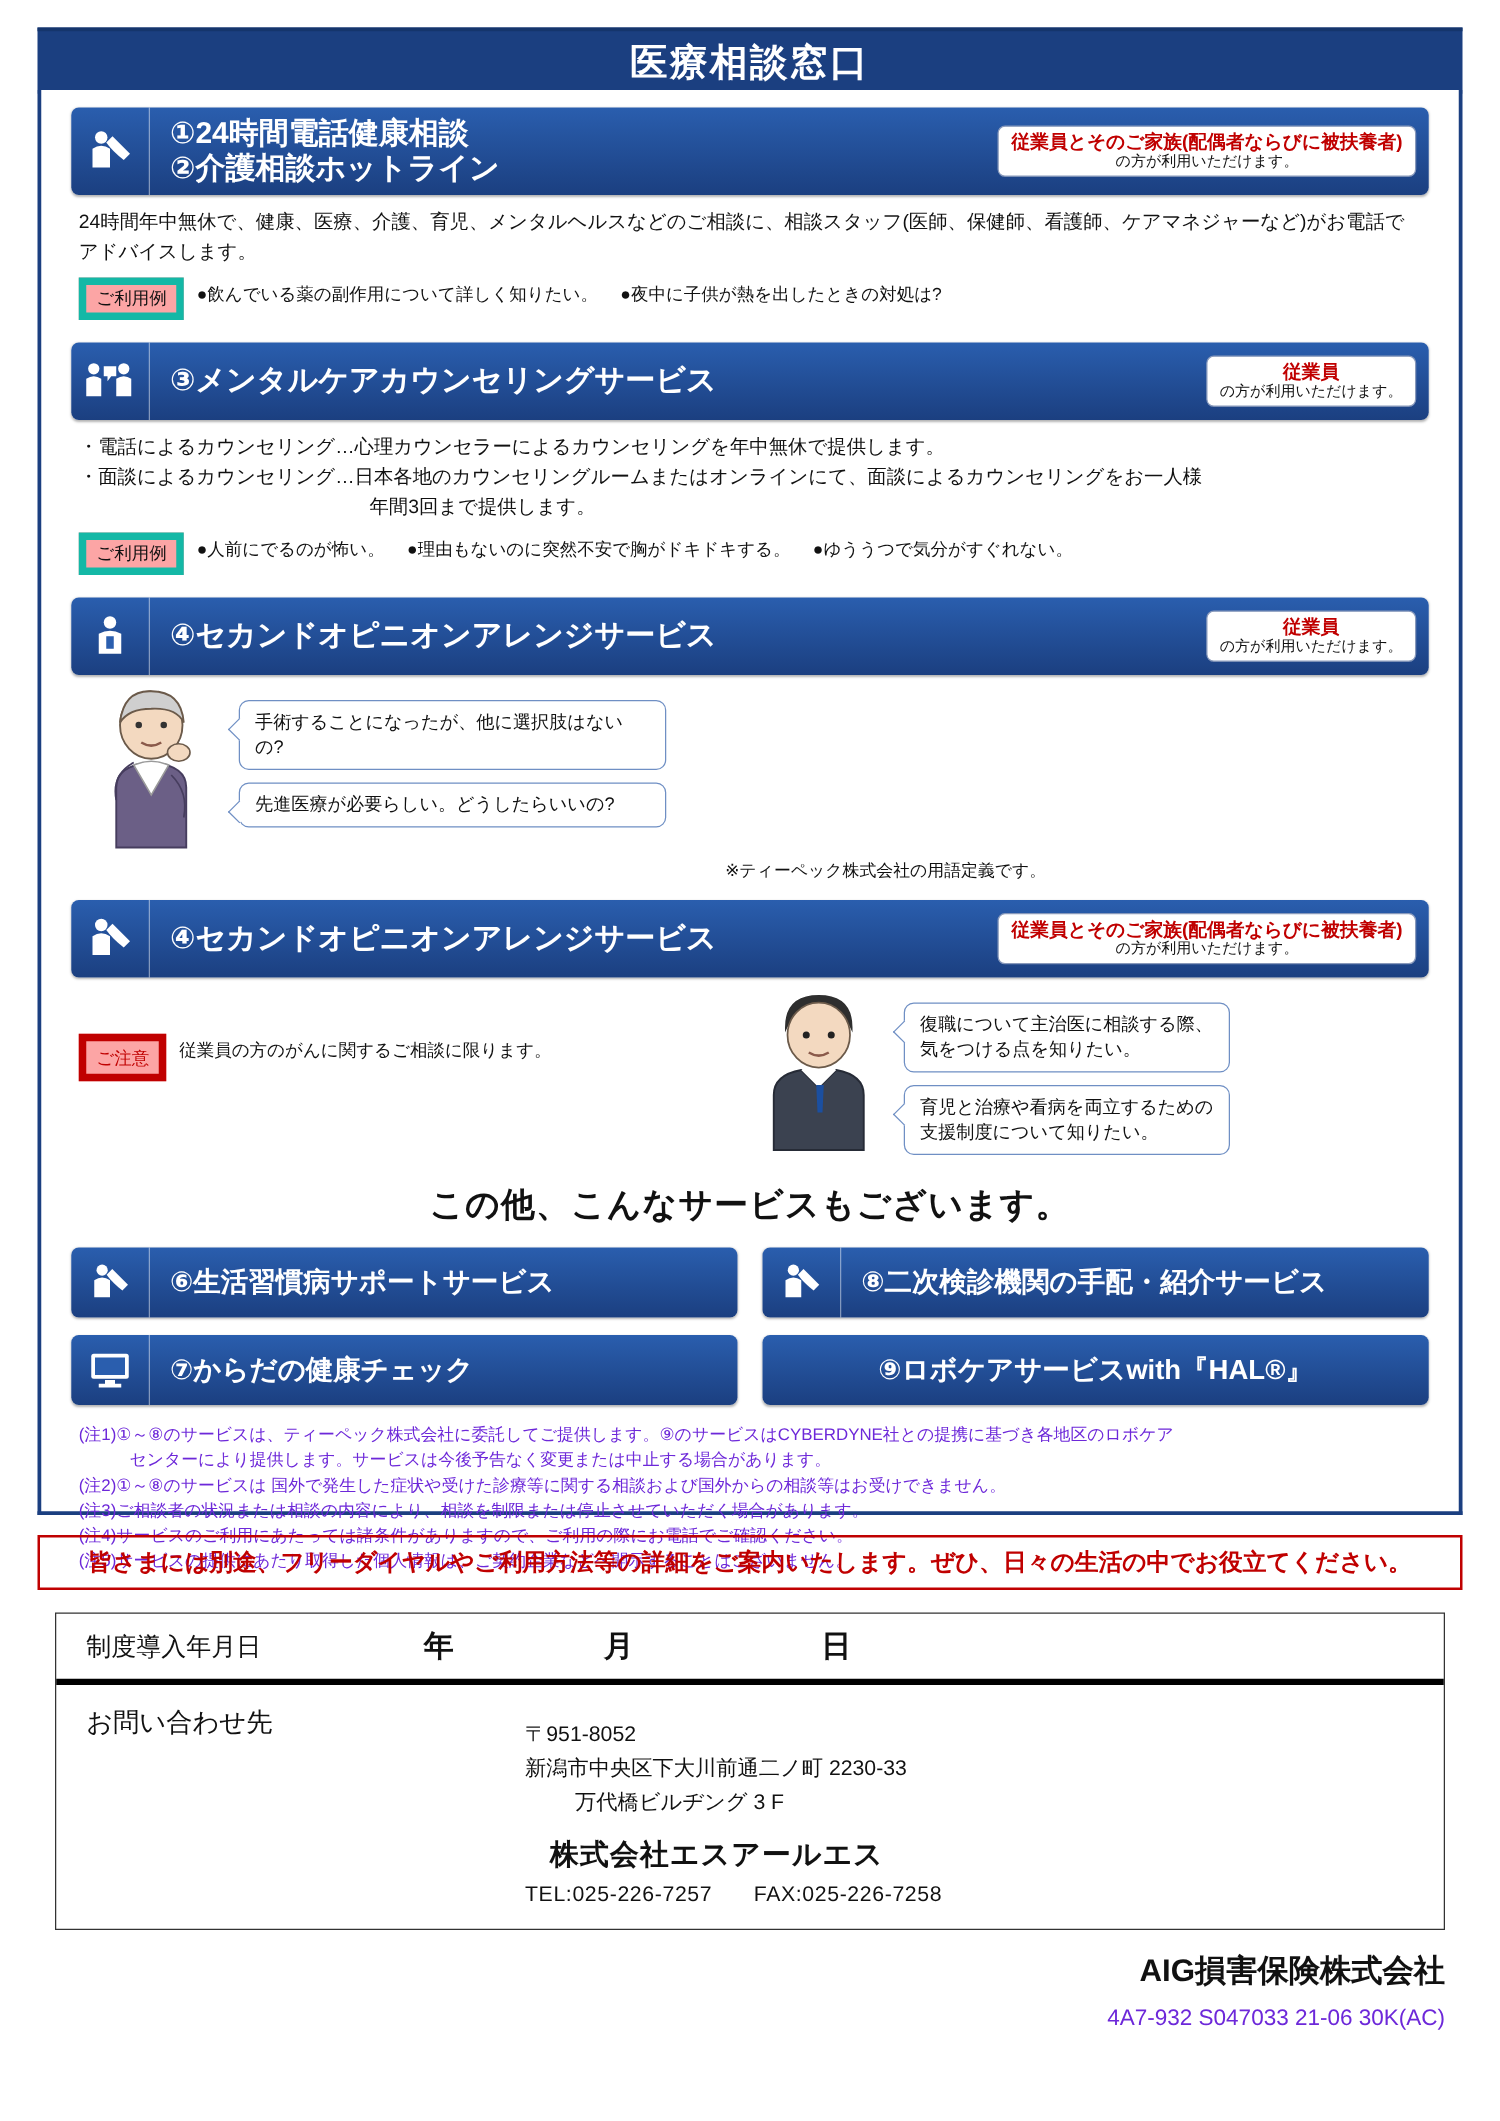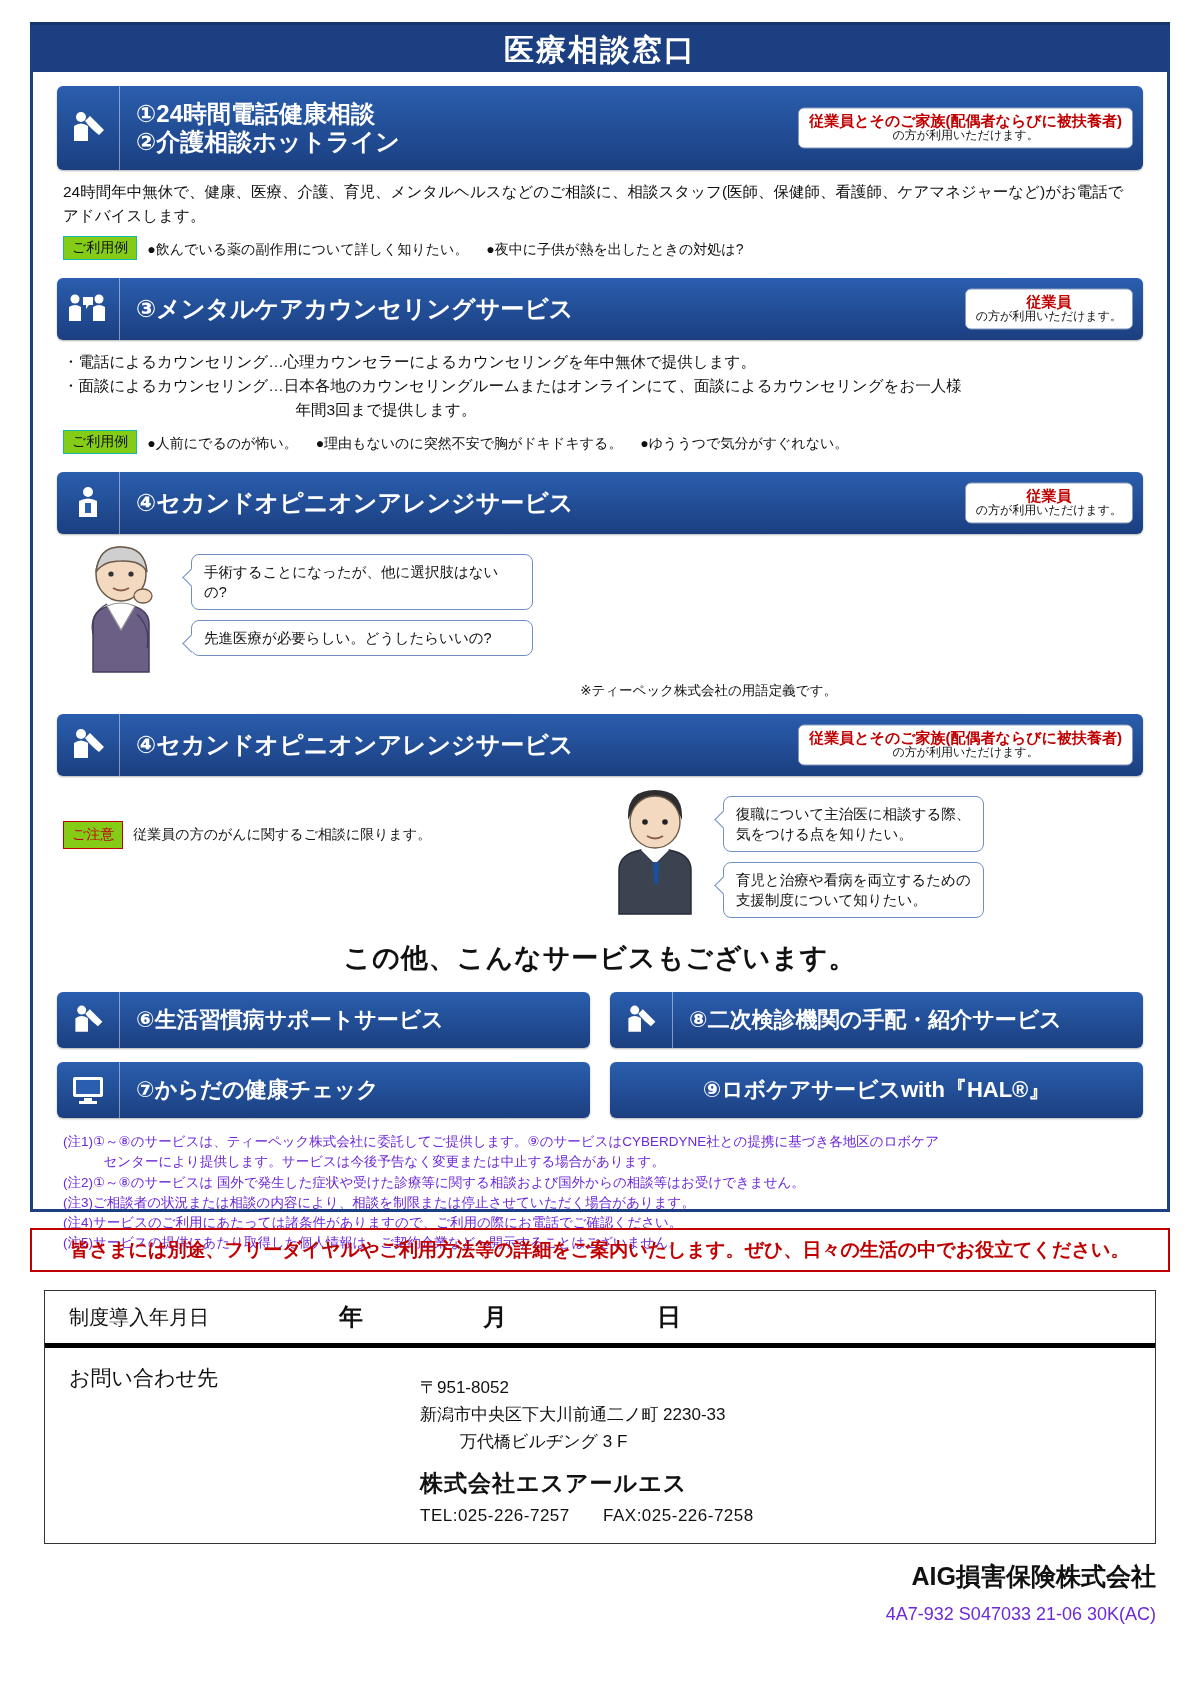--- a/index.html
+++ b/index.html
@@ -29,21 +29,21 @@
     background:#fff;
   }
 
   
   .bar{
     position:relative;margin:0 24px;height:62px;border-radius:6px;
     background:linear-gradient(#2a5eae,#1b3f80);
     display:flex;align-items:center;
     box-shadow:0 1px 2px rgba(0,0,0,.3);
   }
-  .bar.tall{height:84px;}
+  .bar.tall{height:70px;}
   .bar .icon-box{
     width:62px;min-width:62px;height:100%;
     display:flex;align-items:center;justify-content:center;
     border-right:1px solid rgba(255,255,255,.45);
   }
   .bar .bar-text{
     color:#fff;font-weight:bold;font-size:24px;padding-left:16px;line-height:1.18;
     white-space:pre-line;
   }
   .pill{
@@ -57,21 +57,21 @@
 
   
   .body-text{
     margin:10px 30px 0 30px;font-size:15.5px;line-height:1.55;color:#111;
     white-space:pre-line;
   }
   .ex-row{
     margin:8px 30px 0 30px;display:flex;align-items:flex-start;gap:10px;font-size:14px;
   }
   .ex-tag{
-    border:1px solid #14b8a6;padding:2px 8px;font-size:14px;white-space:nowrap;background:#84cc16;font-family:Liberation Serif, serif;
+    border:6px solid #14b8a6;padding:2px 8px;font-size:14px;white-space:nowrap;background:#fca5a5;
   }
   .ex-tag.warn{border-color:#c00000;color:#c00000;}
   .ex-items{padding-top:3px;line-height:1.5;}
   .ex-items span{margin-right:14px;white-space:nowrap;}
 
   
   .split{display:flex;margin:10px 30px 0 30px;gap:12px;}
   .split .left{flex:1;font-size:15.5px;line-height:1.6;white-space:pre-line;}
   .split .right{width:470px;display:flex;gap:8px;align-items:flex-start;}
   .callouts{display:flex;flex-direction:column;gap:10px;padding-top:10px;}
@@ -120,21 +120,21 @@
   .form-row1 .yr{font-size:24px;font-weight:bold;}
   .form-row1 .sp1{margin-left:120px;}
   .form-row1 .sp2{margin-left:150px;}
   .form-row2{padding:16px 24px 0 24px;position:relative;height:190px;box-sizing:border-box;}
   .contact-label{font-size:21px;}
   .addr{
     position:absolute;left:375px;top:26px;font-size:17px;line-height:1.6;
   }
   .addr .indent{padding-left:40px;}
   .company{
-    position:absolute;left:375px;top:120px;font-size:23px;font-weight:bold;letter-spacing:1px;
+    position:absolute;left:395px;top:120px;font-size:23px;font-weight:bold;letter-spacing:1px;
   }
   .tel{
     position:absolute;left:375px;top:158px;font-size:17px;letter-spacing:.5px;
   }
   .tel .fax{margin-left:28px;}
 
   .aig{
     position:absolute;right:44px;top:1560px;font-size:25px;font-weight:bold;color:#111;
   }
   .code{

